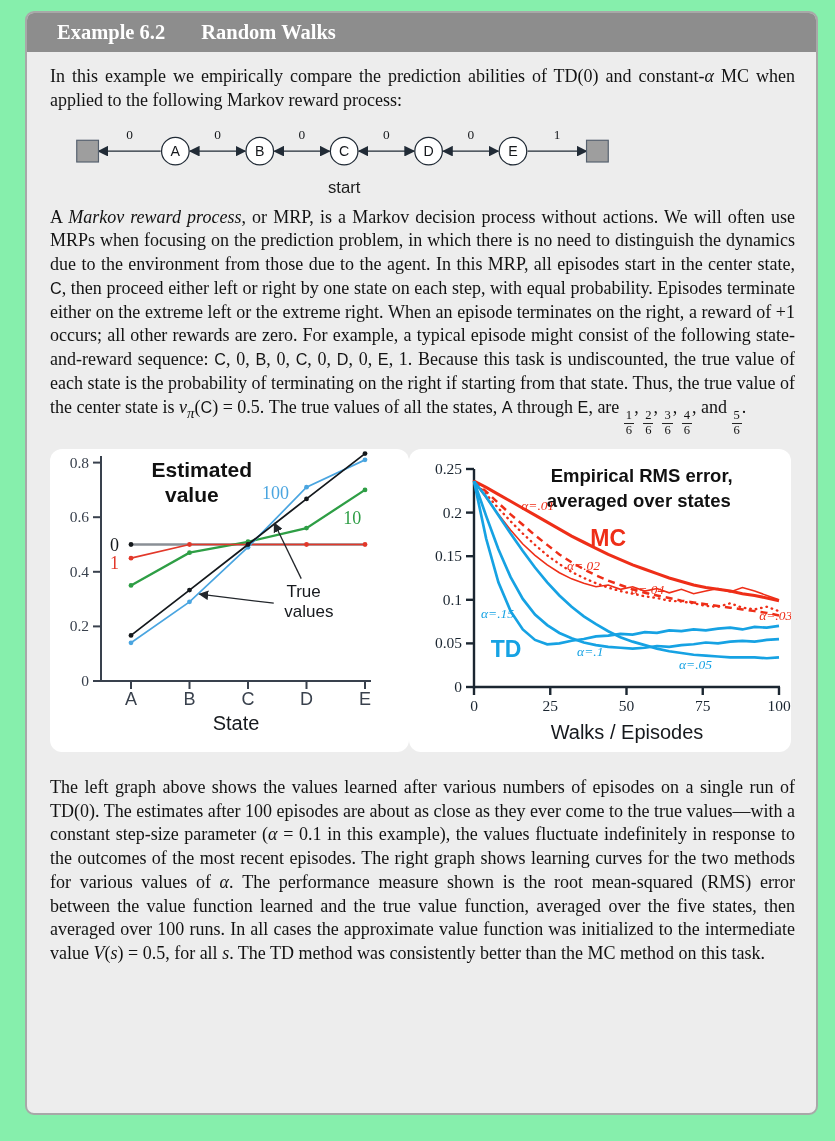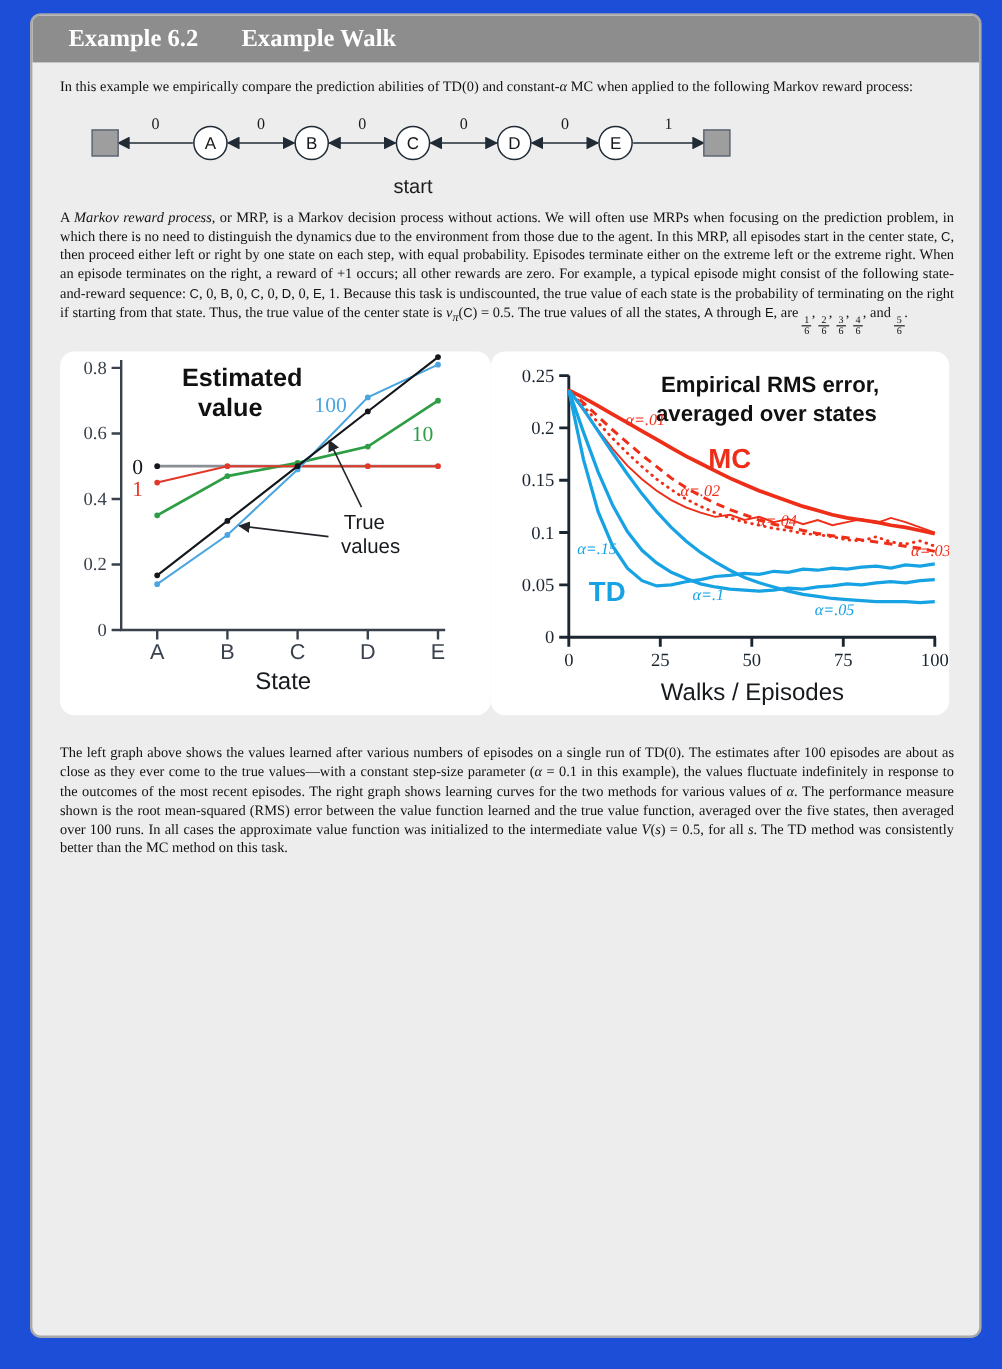--- a/index.html
+++ b/index.html
@@ -1,24 +1,24 @@
 <!DOCTYPE html>
 <html><head>
 <meta charset="utf-8">
 <style>
   html,body{margin:0;padding:0;background:#fff;}
-  .page{position:relative;width:835px;height:1141px;background:#1d4ed8;overflow:hidden;
+  .page{position:relative;width:835px;height:1141px;background:#86efac;overflow:hidden;
         font-family:"Liberation Serif","DejaVu Serif",serif;}
   .example-box{position:absolute;left:25px;top:11px;width:793px;height:1104px;
         background:#ededed;border:2px solid #a8a8a8;border-radius:9px;box-sizing:border-box;overflow:hidden;}
   .example-header{background:#8d8d8d;height:39px;display:flex;align-items:center;
         padding:0 30px;color:#ffffff;font-weight:bold;font-size:20.5px;}
   .example-header .gap{width:36px;}
   .content{padding:0 21px 0 23px;}
-  p.body{font-size:12px;line-height:1.32;color:#121212;text-align:justify;margin:0;}
+  p.body{font-size:18px;line-height:1.32;color:#121212;text-align:justify;margin:0;}
   p.p1{margin-top:13px;}
   p.p2{margin-top:3px;}
   p.p3{margin-top:24px;}
   .sf{font-family:"Liberation Sans","DejaVu Sans",sans-serif;font-size:0.9em;}
   .frac{display:inline-flex;flex-direction:column;align-items:center;vertical-align:-0.55em;
         line-height:1.05;font-size:0.7em;}
   .frac .n{border-bottom:1.2px solid #222;padding:0 2px;}
   .frac .d{padding:0 2px;}
   .diagram-wrap{text-align:center;margin:8px 0 2px 0;}
   .figure-row{display:flex;justify-content:space-between;padding:0 3px 0 0;margin:12px 14px 0 0;}
@@ -28,21 +28,21 @@
   svg{display:block;}
 </style>
 </head>
 <body>
 
 <div class="page">
   <section class="example-box">
     <header class="example-header">
       <span>Example 6.2</span>
       <span class="gap"></span>
-      <span>Example Walk</span>
+      <span>Random Walks</span>
     </header>
     <div class="content">
       <p class="body p1">In this example we empirically compare the prediction abilities of TD(0) and constant-<i>α</i> MC when applied to the following Markov reward process:</p>
       <div class="diagram-wrap">
         <svg id="mrp" width="585" height="82" viewBox="0 0 700 98">
             <defs>
               <marker id="mrp-ah" viewBox="0 0 10 10" refX="9" refY="5" markerWidth="8" markerHeight="8" orient="auto-start-reverse">
                 <path d="M0,0L10,5L0,10z" fill="#212b36"></path>
               </marker>
             </defs>

